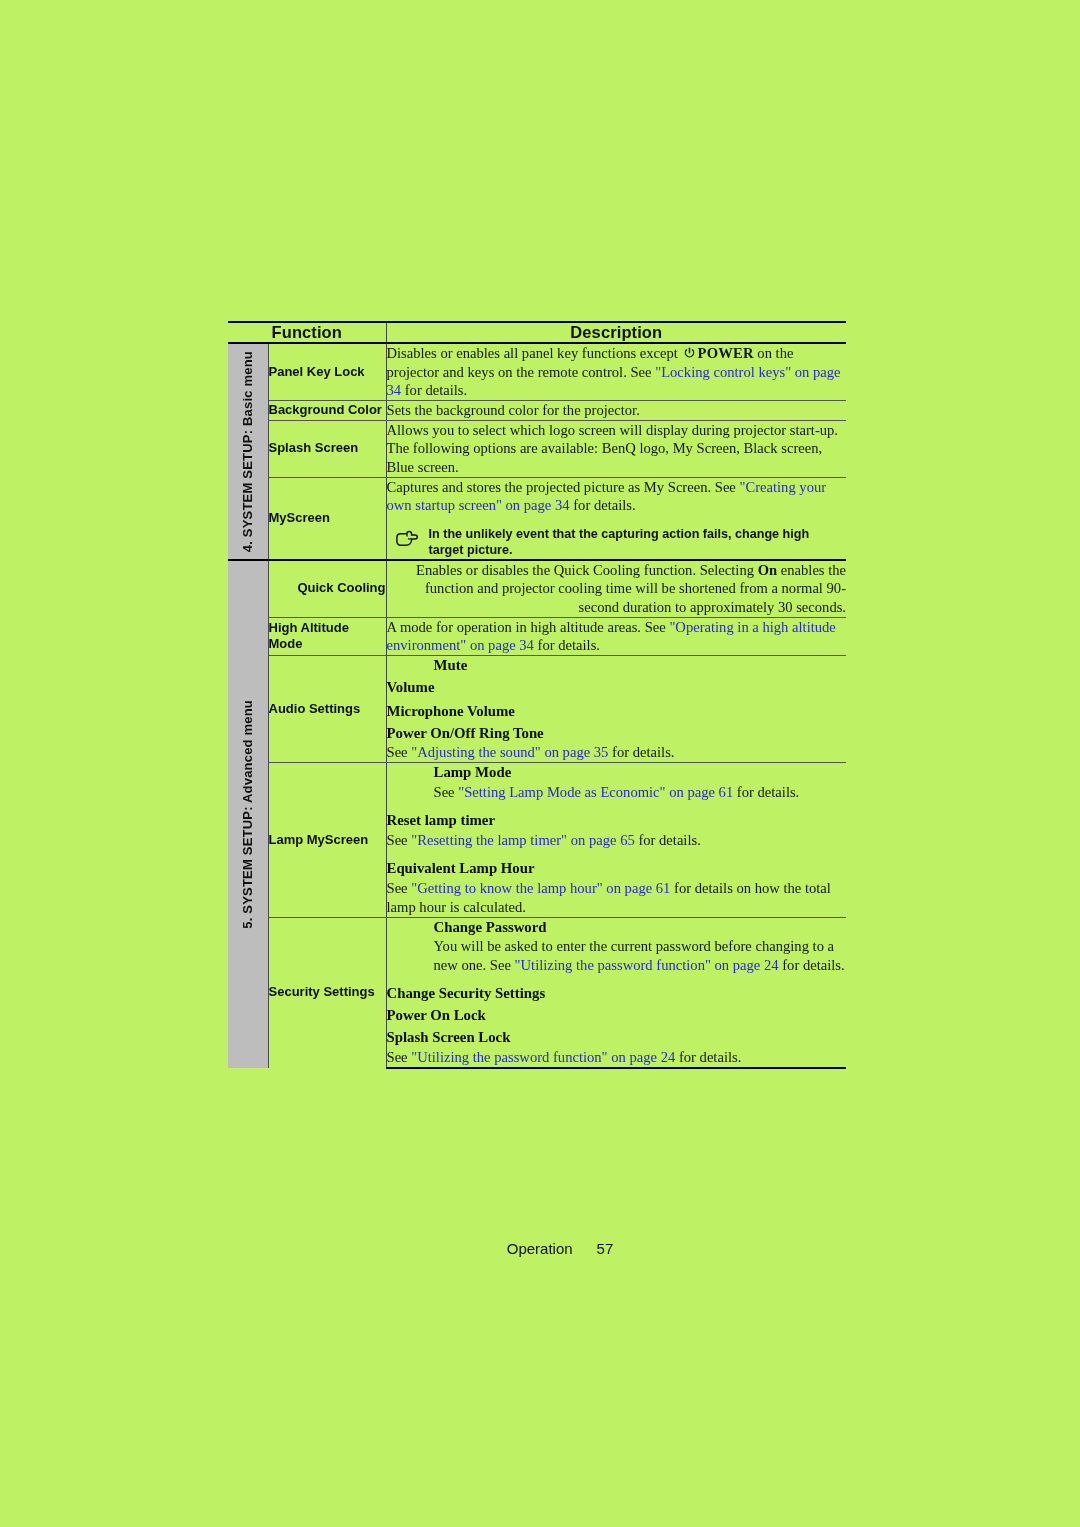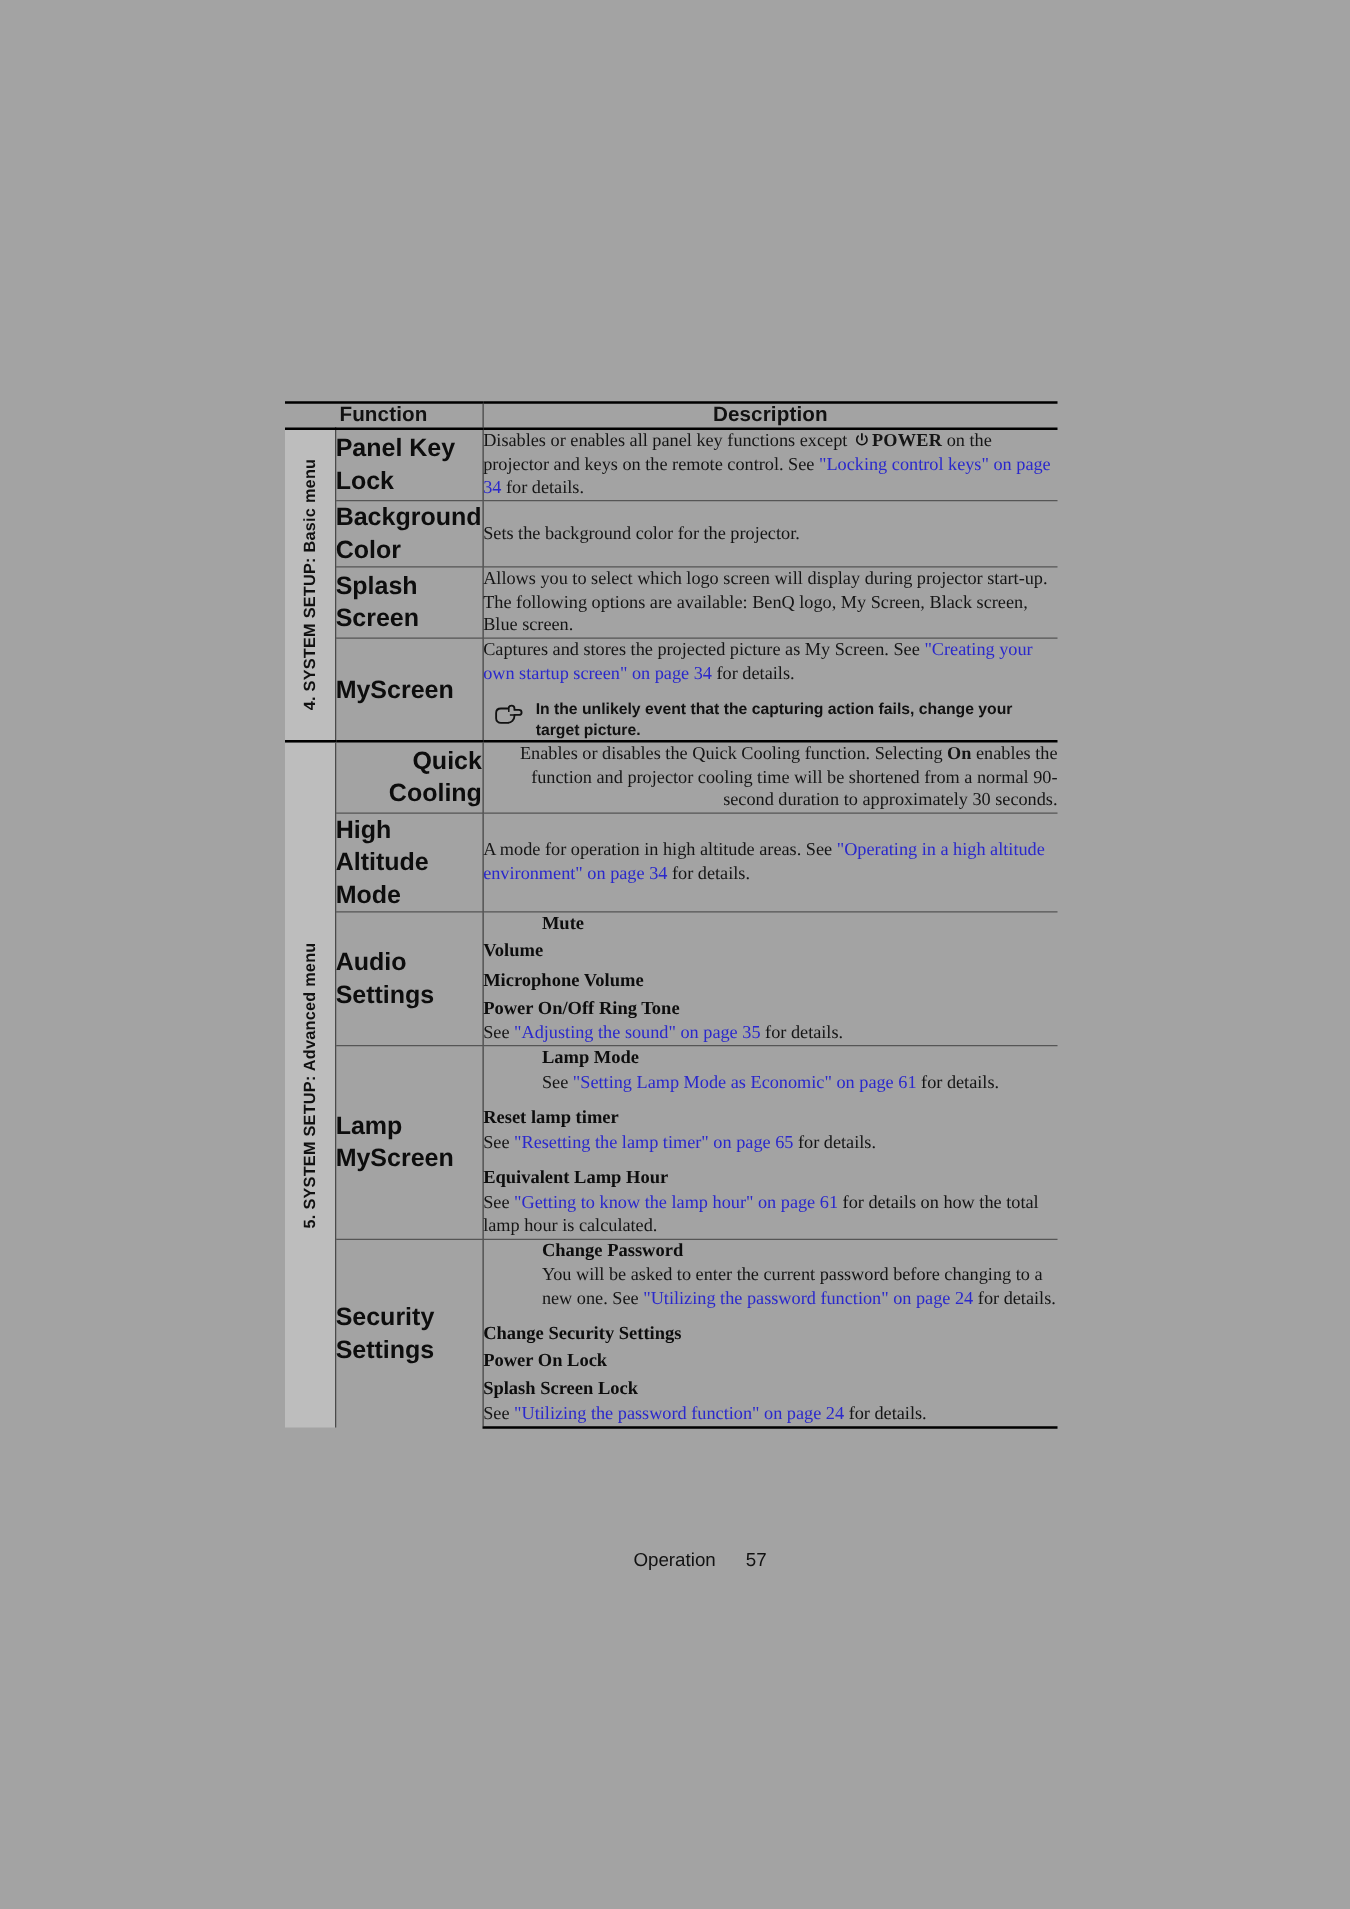--- a/index.html
+++ b/index.html
@@ -5,21 +5,21 @@
   * { box-sizing: border-box; }
   html, body {
     margin: 0; padding: 0;
     background: #ffffff;
     width: 1080px; height: 1527px;
     font-family: "Liberation Sans", sans-serif;
   }
   .page {
     position: relative;
     width: 1080px; height: 1527px;
-    background: #a3a3a3;
+    background: #bef264;
     overflow: hidden;
   }
 
   
   .tbl-wrap {
     position: absolute;
     left: 228px;
     top: 321px;
     width: 618px;
   }
@@ -73,21 +73,21 @@
     color: #111;
     white-space: nowrap;
     letter-spacing: .2px;
   }
 
   
   .func {
     border-right: 1.5px solid #444;
     border-bottom: 1.2px solid #555;
     font-weight: bold;
-    font-size: 20px;
+    font-size: 13px;
     line-height: 1.30;
     color: #0d0d0d;
     padding: 6px 6px 6px 14px;
   }
   .func.nobot { border-bottom: none; }
 
   
   .desc {
     border-bottom: 1.2px solid #555;
     font-family: "Liberation Serif", serif;
@@ -226,21 +226,21 @@
               <span>Captures and stores the projected picture as My Screen. See </span><span class="link">"Creating your own startup screen" on page 34</span><span> for details.</span>
             </p>
             <div class="note">
               <span class="note-icon">
                 <svg viewBox="0 0 30 24" width="26" height="22" aria-hidden="true">
                   <path d="M4.5 10.2 C4.5 7.6 6.4 6.0 9.0 6.0 L16.0 6.0 C16.0 4.4 17.2 3.4 18.7 3.4 C20.2 3.4 21.4 4.4 21.4 5.9 L21.4 7.3 L25.5 7.3 C27.0 7.3 28.0 8.3 28.0 9.6 C28.0 10.9 27.0 11.9 25.5 11.9 L21.4 11.9 L21.4 13.0 C21.4 16.6 18.6 19.3 15.0 19.3 L9.0 19.3 C6.4 19.3 4.5 17.6 4.5 15.0 Z" fill="none" stroke="#111" stroke-width="1.7" stroke-linejoin="round"></path>
                   <path d="M16.2 6.2 L16.2 9.2" fill="none" stroke="#111" stroke-width="1.4"></path>
                   <path d="M21.3 11.9 L17.2 11.9" fill="none" stroke="#111" stroke-width="1.4"></path>
                 </svg>
               </span>
-              <span class="note-text">In the unlikely event that the capturing action fails, change your target picture.</span>
+              <span class="note-text">In the unlikely event that the capturing action fails, change high target picture.</span>
             </div>
           </td>
         </tr>
 
         <tr class="thick-top">
           <td class="side" rowspan="5">
             <div class="side-inner">
               <span class="side-label">5. SYSTEM SETUP: Advanced menu</span>
             </div>
           </td>

